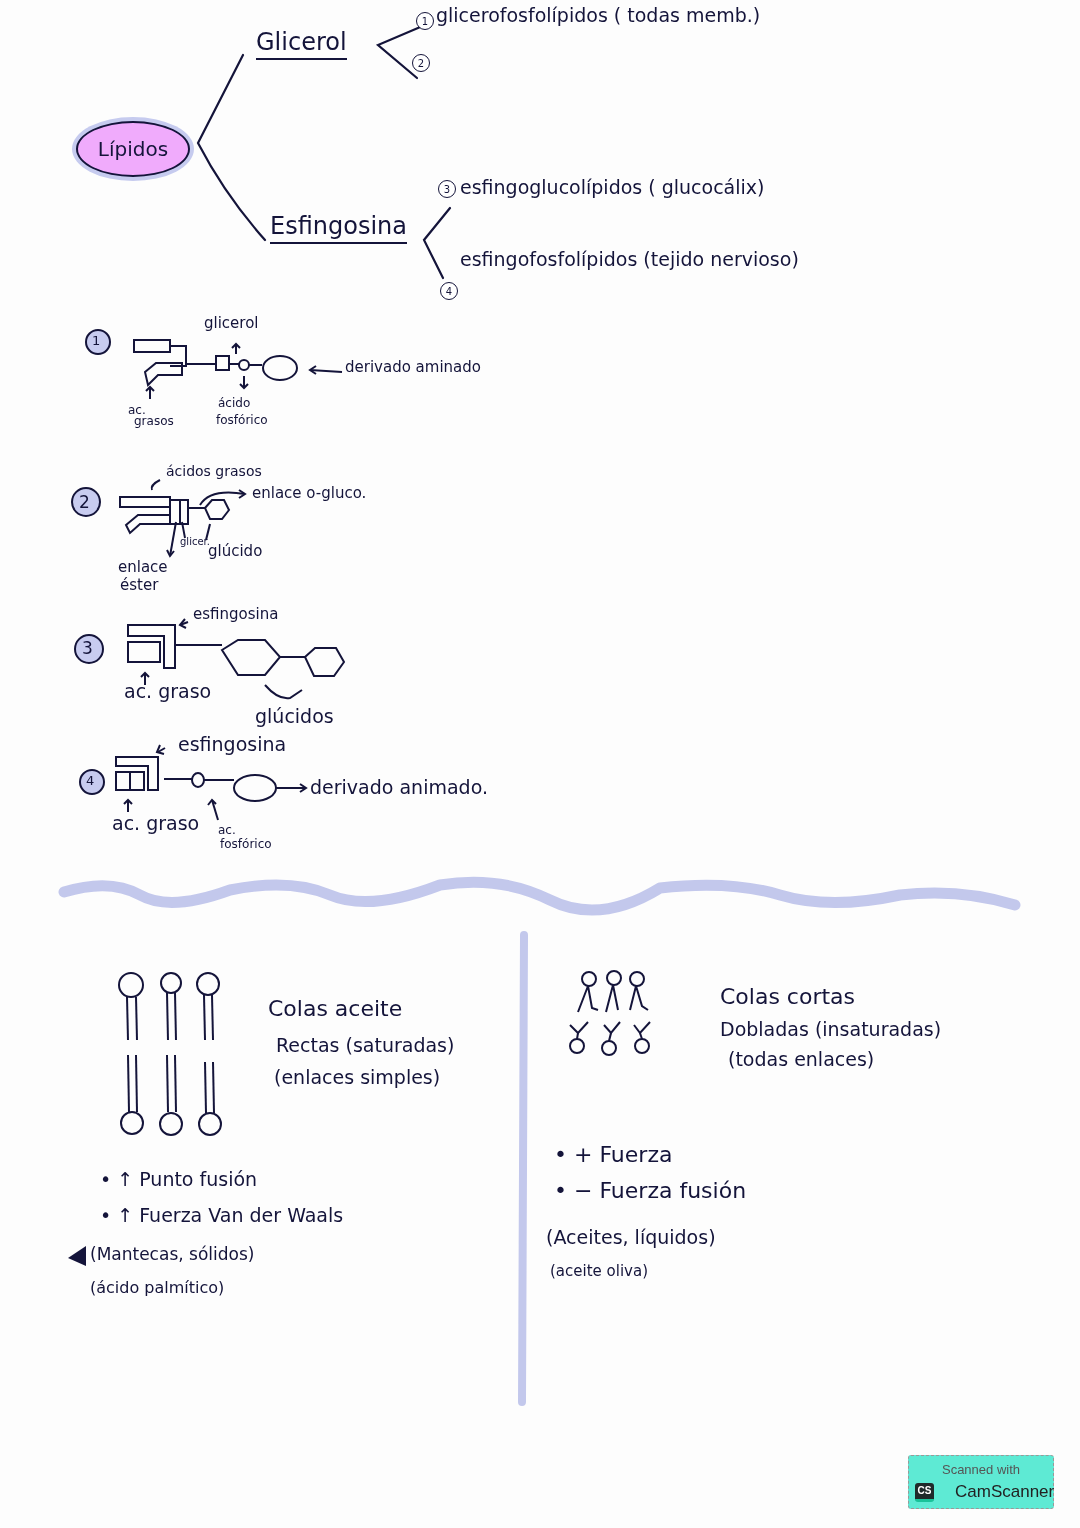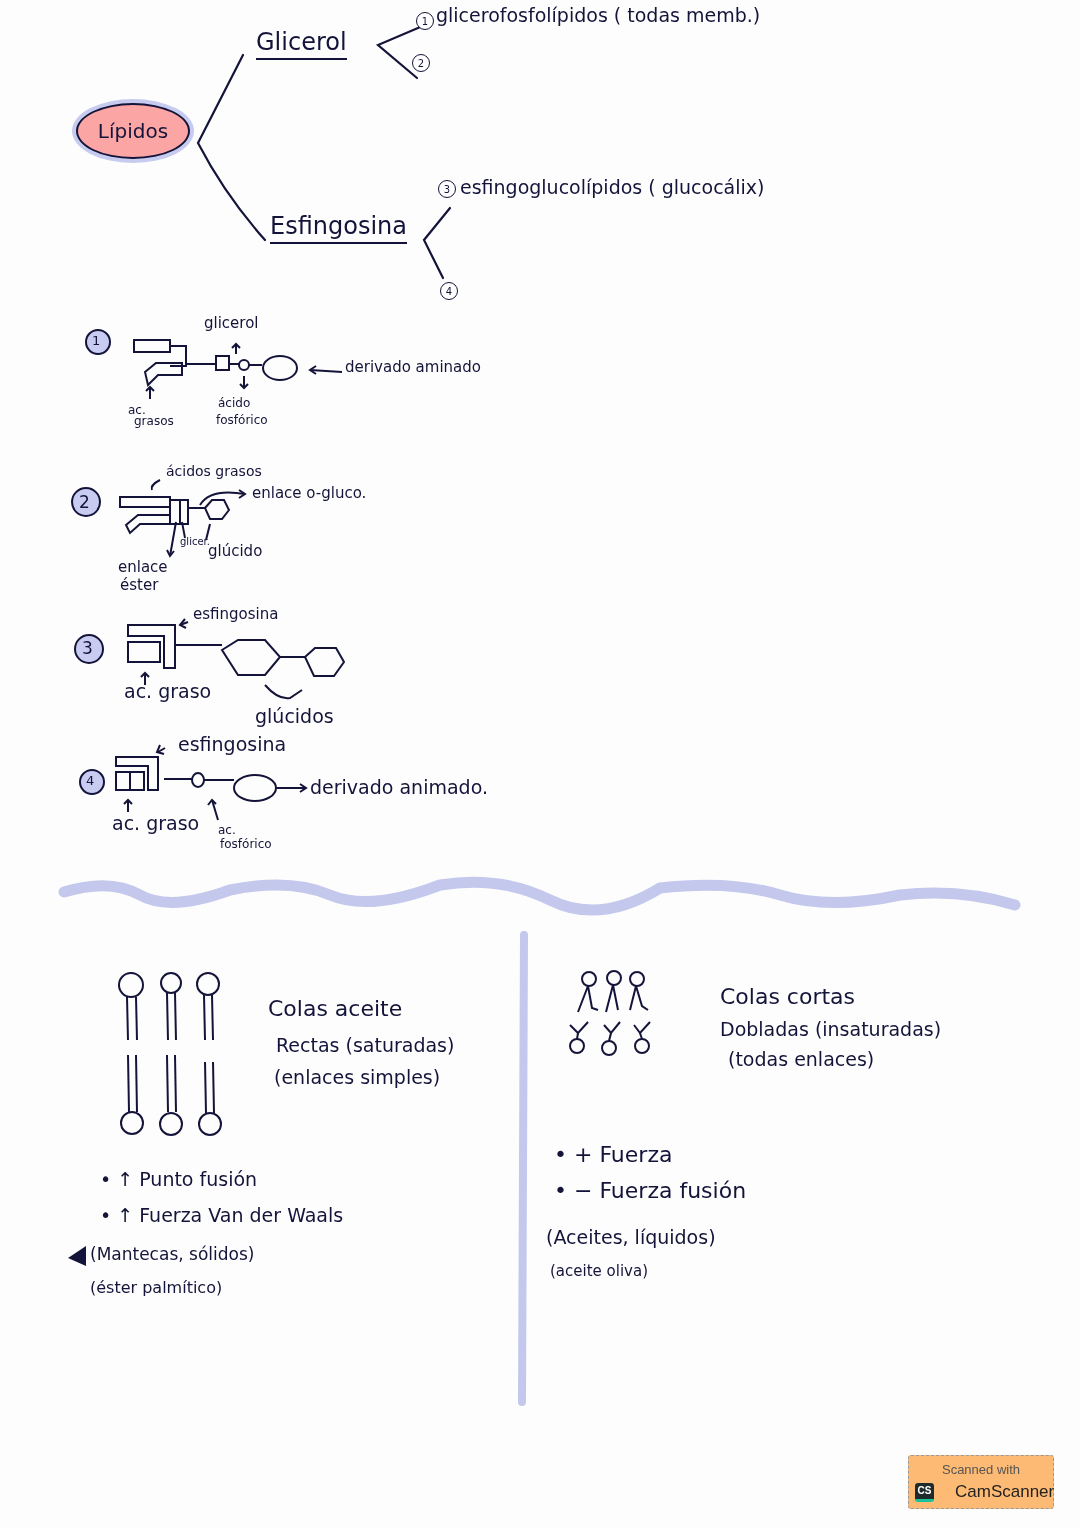--- a/index.html
+++ b/index.html
@@ -9,26 +9,26 @@
   .hw { position: absolute; font-family: "DejaVu Sans", sans-serif; color: #14143a; white-space: nowrap; }
   .hw.sm { font-size: 15px; }
   .hw.md { font-size: 19px; }
   .hw.lg { font-size: 24px; }
   .hw.xs { font-size: 12px; line-height: 12px; }
   .underline { border-bottom: 2px solid #14143a; padding-bottom: 2px; }
   svg.draw { position: absolute; left: 0; top: 0; }
   .badge { position: absolute; width: 26px; height: 26px; border-radius: 50%;
            border: 2px solid #14143a; background: #c8ccf0; font-size: 15px;
            display: flex; align-items: center; justify-content: center; color: #14143a; }
-  .lipidos { position: absolute; left: 76px; top: 103px; width: 110px; height: 52px;
-             border-radius: 50%; border: 2.5px solid #14143a; background: #fca5a5;
+  .lipidos { position: absolute; left: 76px; top: 121px; width: 110px; height: 52px;
+             border-radius: 50%; border: 2.5px solid #14143a; background: #f0abfc;
              box-shadow: 0 0 0 4px #c6cbef; display: flex; align-items: center; justify-content: center;
              font-size: 20px; color: #14143a; }
   .cs-badge { position: absolute; left: 908px; top: 1455px; width: 144px; height: 52px;
-              border: 1.5px dashed #999; background: #fdba74; border-radius: 3px; }
+              border: 1.5px dashed #999; background: #5eead4; border-radius: 3px; }
   .cs-top { position: absolute; left: 0; right: 0; top: 6px; text-align: center; font-size: 13px; color: #555;
             font-family: "Liberation Sans", sans-serif; }
   .cs-bottom { position: absolute; left: 6px; top: 26px; display: flex; align-items: center; gap: 21px; }
   .cs-logo { width: 19px; height: 19px; background: #1f2a2a; border-radius: 3px; color: #fff;
              font-size: 10px; font-weight: bold; display: flex; align-items: center; justify-content: center;
              font-family: "Liberation Sans", sans-serif; border-bottom: 3px solid #19c39a; box-sizing: border-box; }
   .cs-name { font-size: 17px; color: #222; font-family: "Liberation Sans", sans-serif; }
 </style>
 </head>
 <body>
@@ -172,20 +172,21 @@
 
   <div class="badge" style="left:416px; top:12px; width:16px; height:16px; font-size:10px; border-width:1.5px; background:#fff;">1</div>
   <div class="hw md" style="left:436px; top:4px;">glicerofosfolípidos ( todas memb.)</div>
 
   <div class="badge" style="left:412px; top:54px; width:16px; height:16px; font-size:10px; border-width:1.5px; background:#fff;">2</div>
 
   <div class="badge" style="left:438px; top:180px; width:16px; height:16px; font-size:10px; border-width:1.5px; background:#fff;">3</div>
   <div class="hw md" style="left:460px; top:176px;">esfingoglucolípidos ( glucocálix)</div>
 
   <div class="badge" style="left:440px; top:282px; width:16px; height:16px; font-size:10px; border-width:1.5px; background:#fff;">4</div>
+  <div class="hw md" style="left:460px; top:248px;">esfingofosfolípidos (tejido nervioso)</div>
 
   <div class="hw sm" style="left:92px; top:333px; font-size:13px;">1</div>
   <div class="hw sm" style="left:204px; top:314px;">glicerol</div>
   <div class="hw sm" style="left:345px; top:358px;">derivado aminado</div>
   <div class="hw xs" style="left:128px; top:404px;">ac.</div>
   <div class="hw xs" style="left:134px; top:415px;">grasos</div>
   <div class="hw xs" style="left:218px; top:397px;">ácido</div>
   <div class="hw xs" style="left:216px; top:414px;">fosfórico</div>
 
   <div class="hw sm" style="left:79px; top:492px; font-size:17px;">2</div>
@@ -208,21 +209,21 @@
   <div class="hw xs" style="left:218px; top:824px;">ac.</div>
   <div class="hw xs" style="left:220px; top:838px;">fosfórico</div>
 
   <div class="hw md" style="left:268px; top:996px; font-size:22px;">Colas aceite</div>
   <div class="hw md" style="left:276px; top:1034px;">Rectas (saturadas)</div>
   <div class="hw md" style="left:274px; top:1066px;">(enlaces simples)</div>
 
   <div class="hw md" style="left:100px; top:1168px;">• <span>↑ Punto fusión</span></div>
   <div class="hw md" style="left:100px; top:1204px;">• <span>↑ Fuerza Van der Waals</span></div>
   <div class="hw sm" style="left:90px; top:1244px; font-size:17px;">(Mantecas, sólidos)</div>
-  <div class="hw sm" style="left:90px; top:1278px; font-size:16px;">(éster palmítico)</div>
+  <div class="hw sm" style="left:90px; top:1278px; font-size:16px;">(ácido palmítico)</div>
 
   <div class="hw md" style="left:720px; top:984px; font-size:22px;">Colas cortas</div>
   <div class="hw md" style="left:720px; top:1018px;">Dobladas (insaturadas)</div>
   <div class="hw md" style="left:728px; top:1048px;">(todas enlaces)</div>
 
   <div class="hw md" style="left:554px; top:1142px; font-size:22px;">• <span>+ Fuerza</span></div>
   <div class="hw md" style="left:554px; top:1178px; font-size:22px;">• <span>− Fuerza fusión</span></div>
   <div class="hw md" style="left:546px; top:1226px;">(Aceites, líquidos)</div>
   <div class="hw sm" style="left:550px; top:1262px;">(aceite oliva)</div>
 

